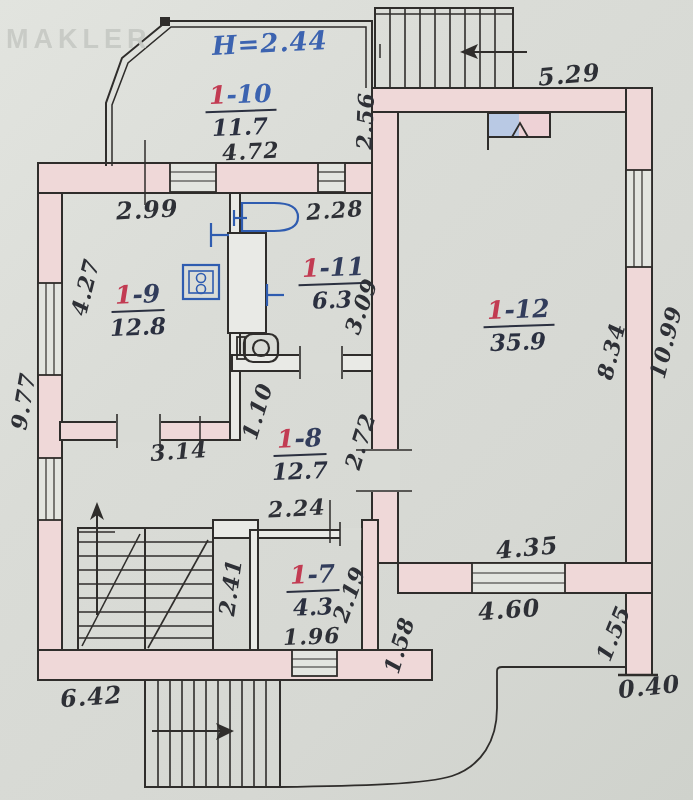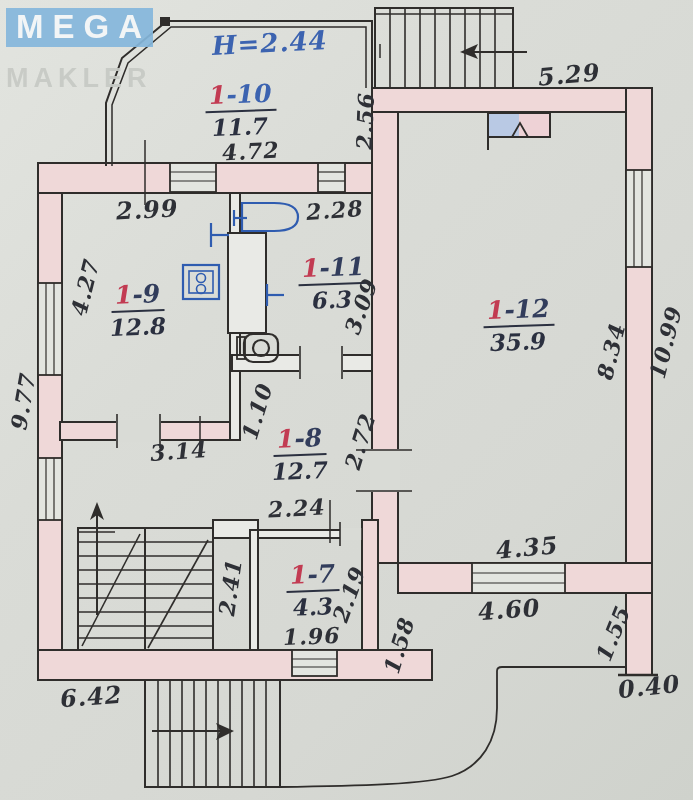--- a/index.html
+++ b/index.html
@@ -221,21 +221,20 @@
 
   <g stroke="#2f2d2b" stroke-width="1.5">
     <line x1="145" y1="140" x2="145" y2="205"></line>
     <line x1="200" y1="416" x2="200" y2="452"></line>
     <line x1="330" y1="500" x2="330" y2="543"></line>
     <line x1="380" y1="44" x2="380" y2="58"></line>
   </g>
 </svg>
 
 <div id="logo">
-  <div class="l1">MEGA</div>
   <div class="l2">MAKLER</div>
 </div>
 
 <div class="lbl blue-ink" style="left:212px;top:28px;font-size:26px;transform:rotate(-3deg);">H=2.44</div>
 
 <div class="room-label" style="left:198px;top:80px;width:84px;">
   <div class="room-num">
     <span class="pre">1</span><span class="suf" style="color:#3c63b0">-10</span>
   </div>
   <div class="room-area">11.7</div>

